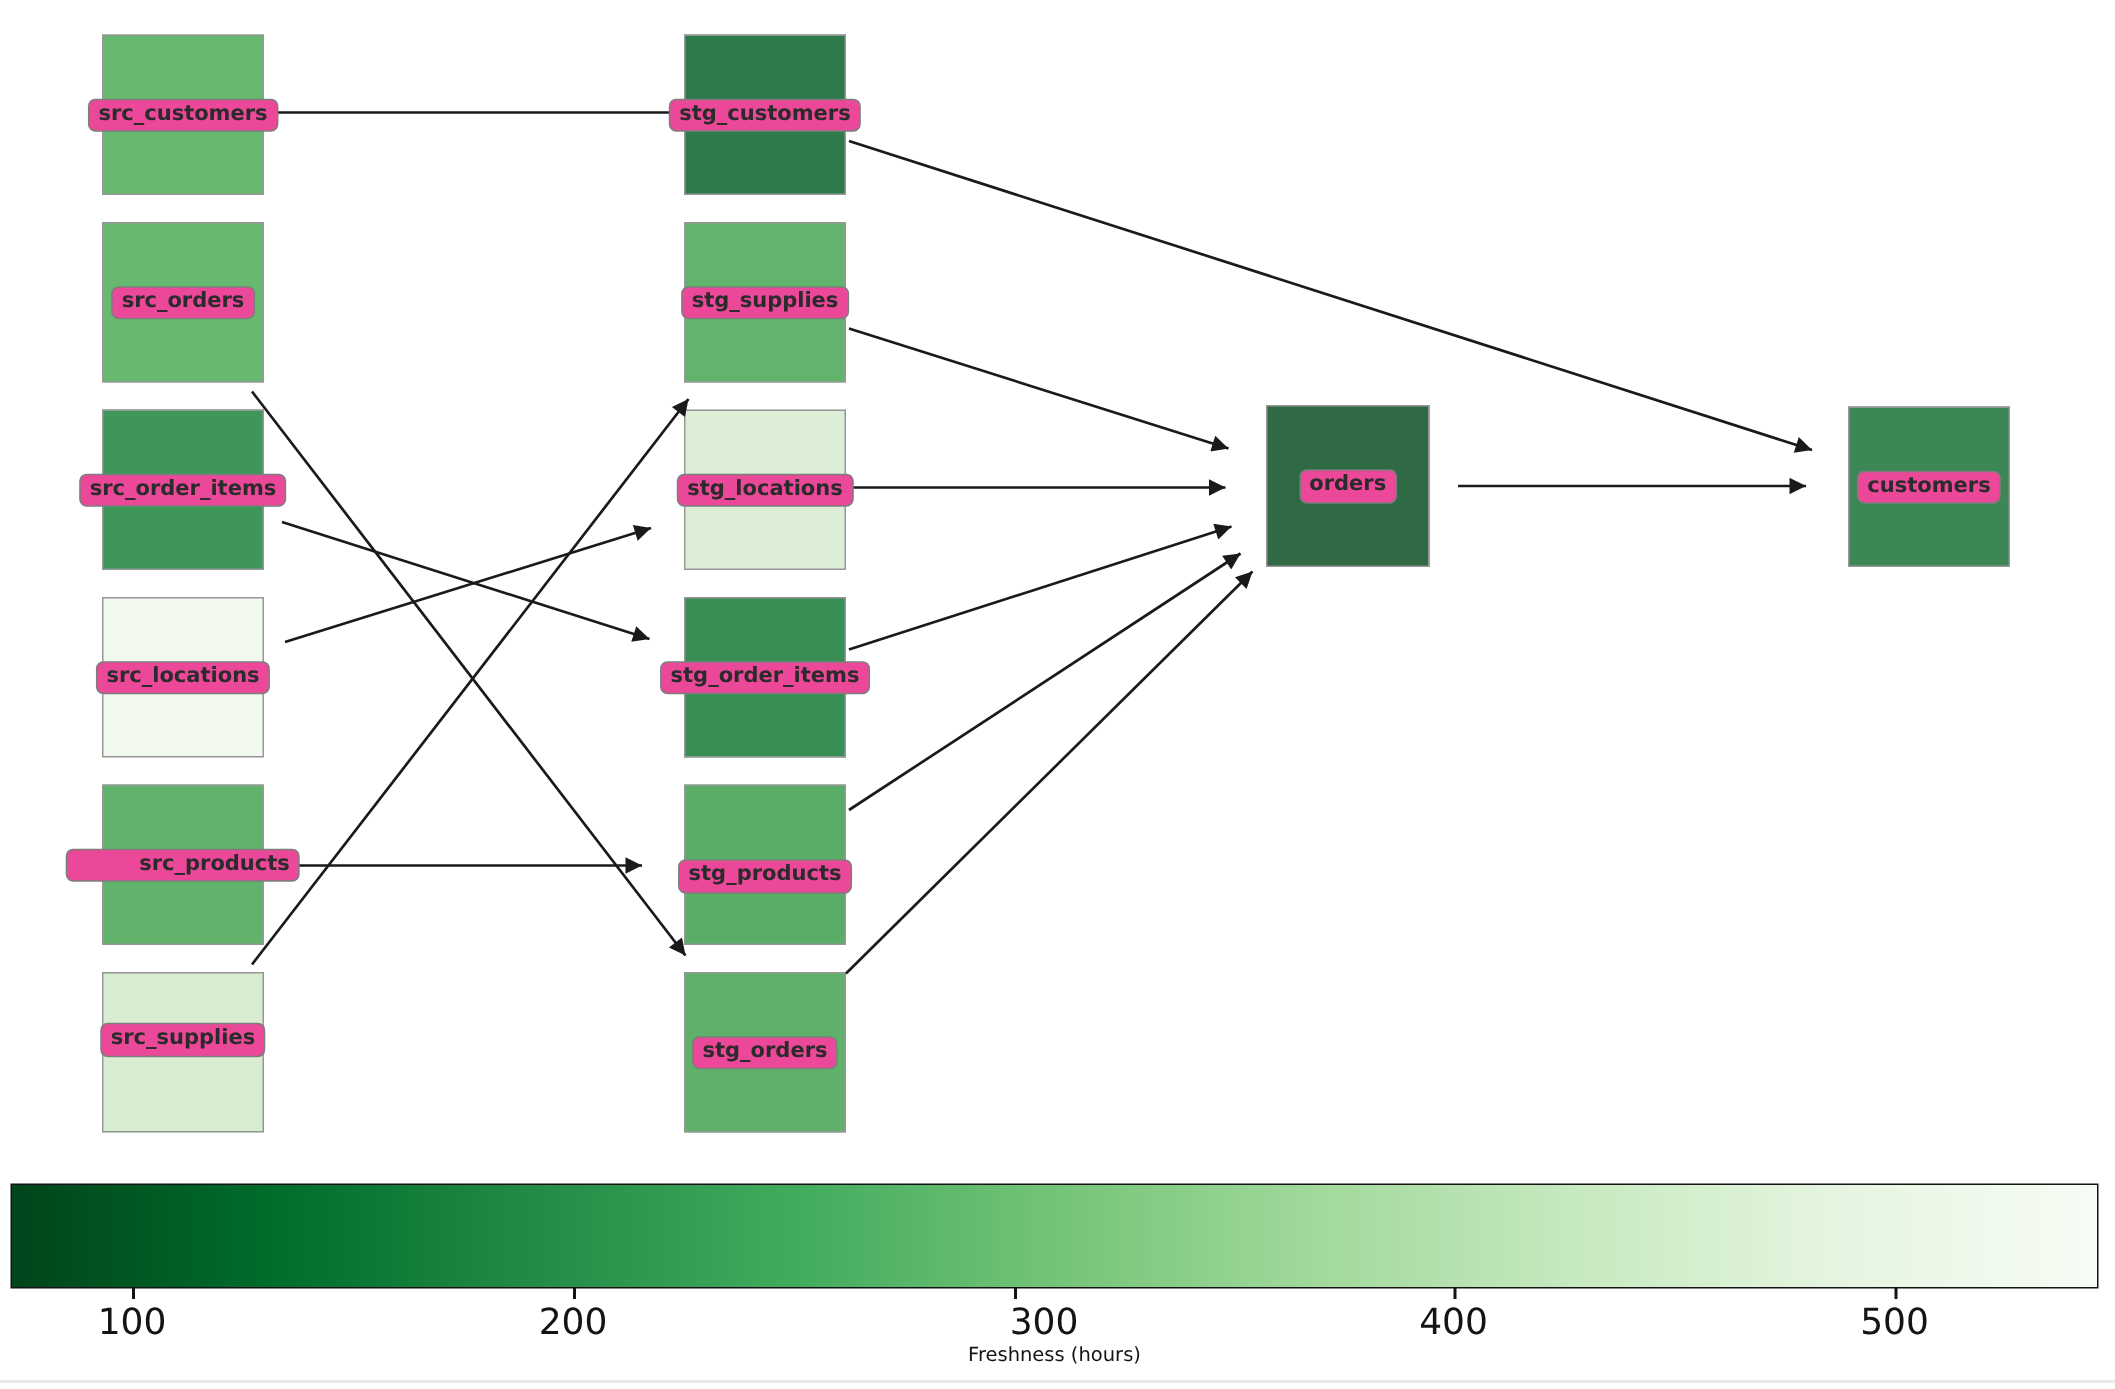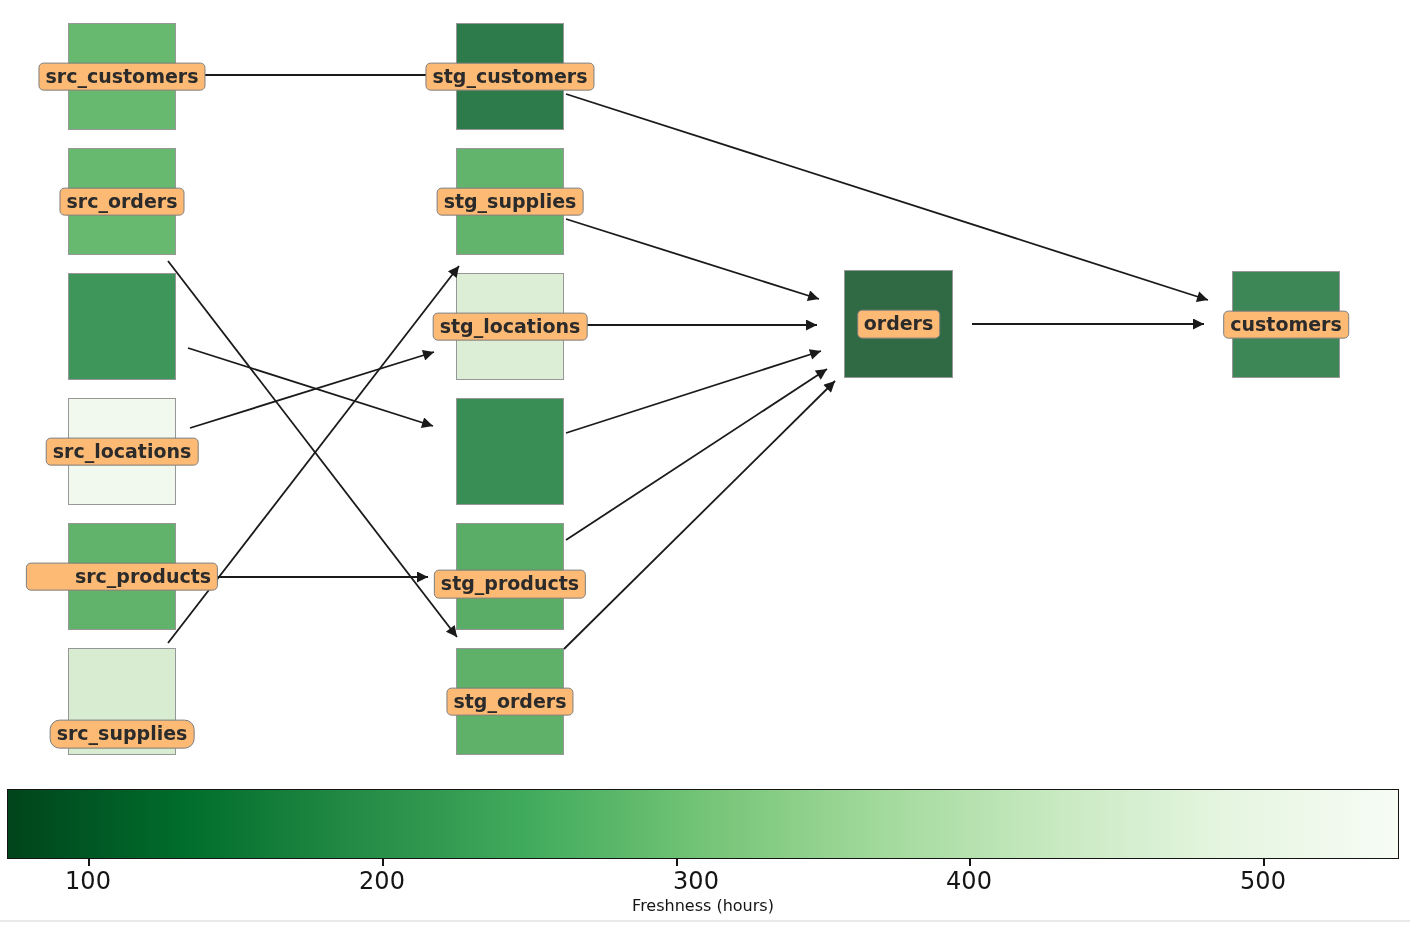--- a/index.html
+++ b/index.html
@@ -20,26 +20,26 @@
     z-index: 1;
   }
   #edge-layer {
     position: absolute; left: 0; top: 0;
     width: 1410px; height: 926px;
     z-index: 2;
   }
   .node-label {
     position: absolute;
     transform: translate(-50%, -50%);
-    background: #fdba74;
+    background: #ec4899;
     border: 1.6px solid #7d7d7d;
     border-radius: 5px;
     padding: 1px 6px 2px 6px;
     font-weight: bold;
-    font-size: 19px;
+    font-size: 14px;
     line-height: 1.25;
     color: #2b2b2b;
     white-space: nowrap;
     z-index: 3;
   }
   #colorbar-bar {
     position: absolute;
     left: 7px; top: 789px;
     width: 1392px; height: 70px;
     box-sizing: border-box;
@@ -57,21 +57,21 @@
     top: 867px;
     transform: translateX(-50%);
     font-size: 24px;
     color: #141414;
   }
   #cbar-title {
     position: absolute;
     top: 896px;
     left: 703px;
     transform: translateX(-50%);
-    font-size: 16px;
+    font-size: 13px;
     color: #141414;
   }
   #bottom-divider {
     position: absolute;
     left: 0; top: 920px;
     width: 1410px; height: 1.5px;
     background: #e9e9e9;
   }
 </style>
 </head>
@@ -111,26 +111,28 @@
     <div class="node" style="left: 456px; top: 23px; width: 108px; height: 107px; background: rgb(45, 122, 74);"></div>
     <div class="node" style="left: 456px; top: 148px; width: 108px; height: 107px; background: rgb(98, 179, 107);"></div>
     <div class="node" style="left: 456px; top: 273px; width: 108px; height: 107px; background: rgb(220, 238, 214);"></div>
     <div class="node" style="left: 456px; top: 398px; width: 108px; height: 107px; background: rgb(57, 142, 85);"></div>
     <div class="node" style="left: 456px; top: 523px; width: 108px; height: 107px; background: rgb(90, 173, 102);"></div>
     <div class="node" style="left: 456px; top: 648px; width: 108px; height: 107px; background: rgb(95, 177, 105);"></div>
     <div class="node" style="left: 844px; top: 270px; width: 109px; height: 108px; background: rgb(47, 106, 68);"></div>
     <div class="node" style="left: 1232px; top: 271px; width: 108px; height: 107px; background: rgb(61, 134, 85);"></div>
     <div class="node-label" style="left: 122px; top: 76.5px;">src_customers</div>
     <div class="node-label" style="left: 122px; top: 201.5px;">src_orders</div>
+    <div class="node-label" style="left: 122px; top: 326.5px;">src_order_items</div>
     <div class="node-label" style="left: 122px; top: 451.5px;">src_locations</div>
     <div class="node-label" style="left: 122px; top: 576.5px; padding-left: 48px;">src_products</div>
-    <div class="node-label" style="left: 122px; top: 734px; border-radius: 10px;">src_supplies</div>
+    <div class="node-label" style="left: 122px; top: 693px;">src_supplies</div>
     <div class="node-label" style="left: 510px; top: 76.5px;">stg_customers</div>
     <div class="node-label" style="left: 510px; top: 201.5px;">stg_supplies</div>
     <div class="node-label" style="left: 510px; top: 326.5px;">stg_locations</div>
+    <div class="node-label" style="left: 510px; top: 451.5px;">stg_order_items</div>
     <div class="node-label" style="left: 510px; top: 584px;">stg_products</div>
     <div class="node-label" style="left: 510px; top: 701.5px;">stg_orders</div>
     <div class="node-label" style="left: 898.5px; top: 324px;">orders</div>
     <div class="node-label" style="left: 1286px; top: 324.5px;">customers</div>
     <div class="cbar-tick-mark" style="left: 88px;"></div>
     <div class="cbar-tick-label" style="left: 88px;">100</div>
     <div class="cbar-tick-mark" style="left: 382px;"></div>
     <div class="cbar-tick-label" style="left: 382px;">200</div>
     <div class="cbar-tick-mark" style="left: 676px;"></div>
     <div class="cbar-tick-label" style="left: 676px; margin-left: 20px;">300</div>

